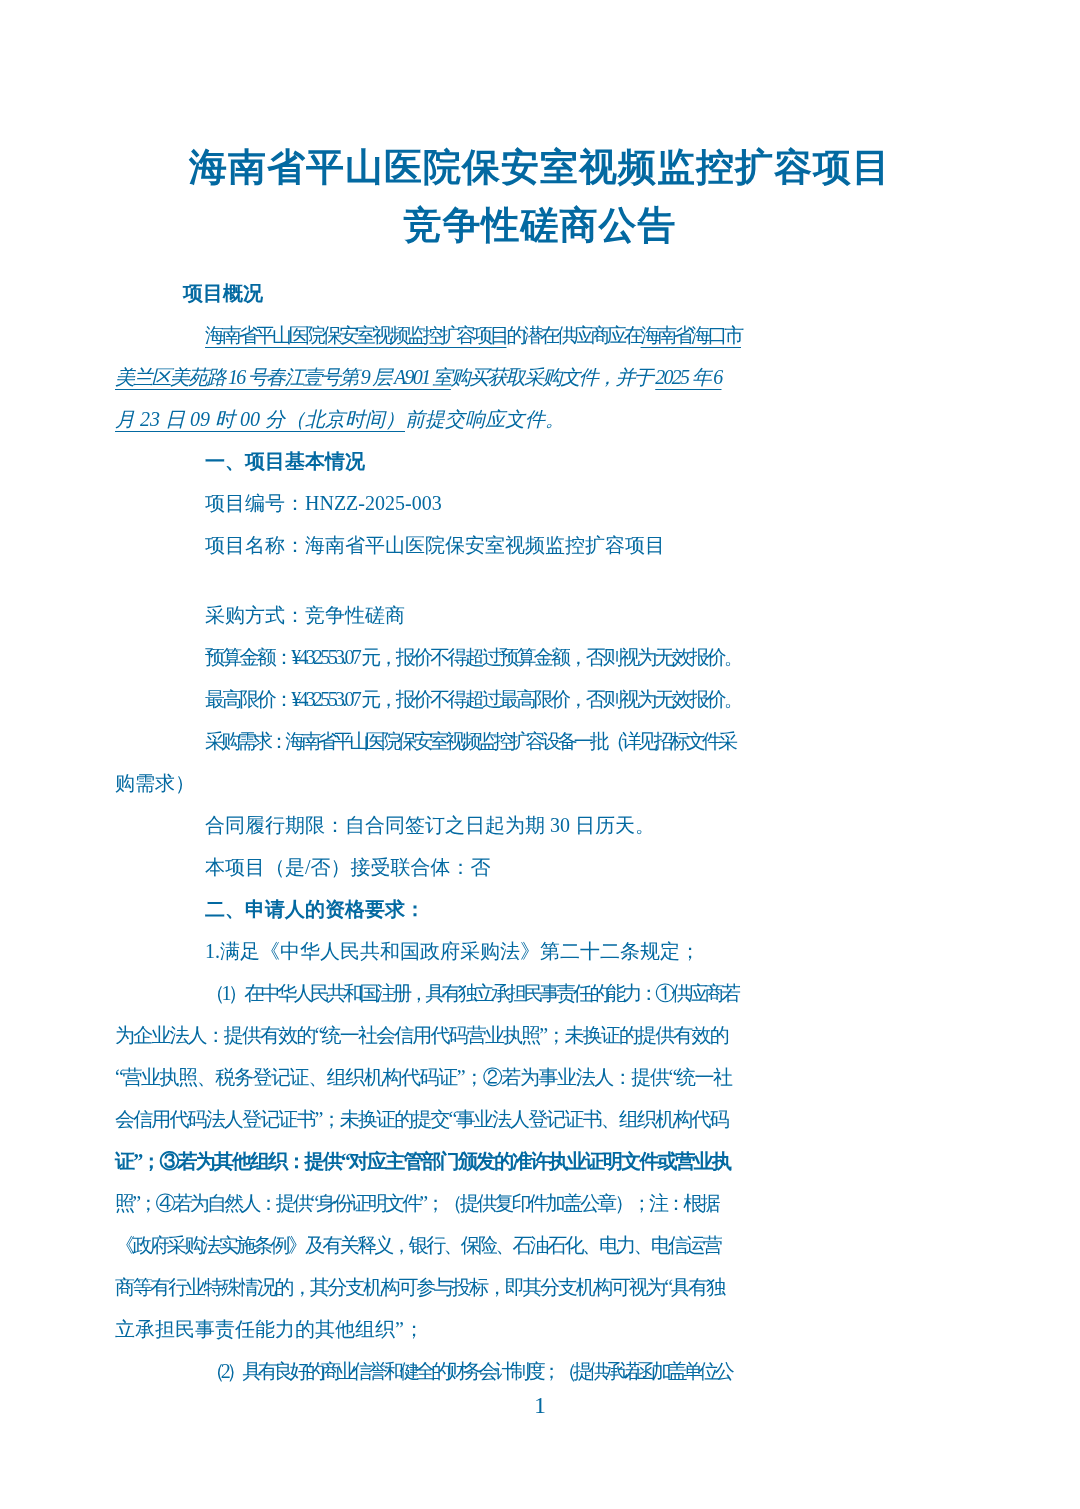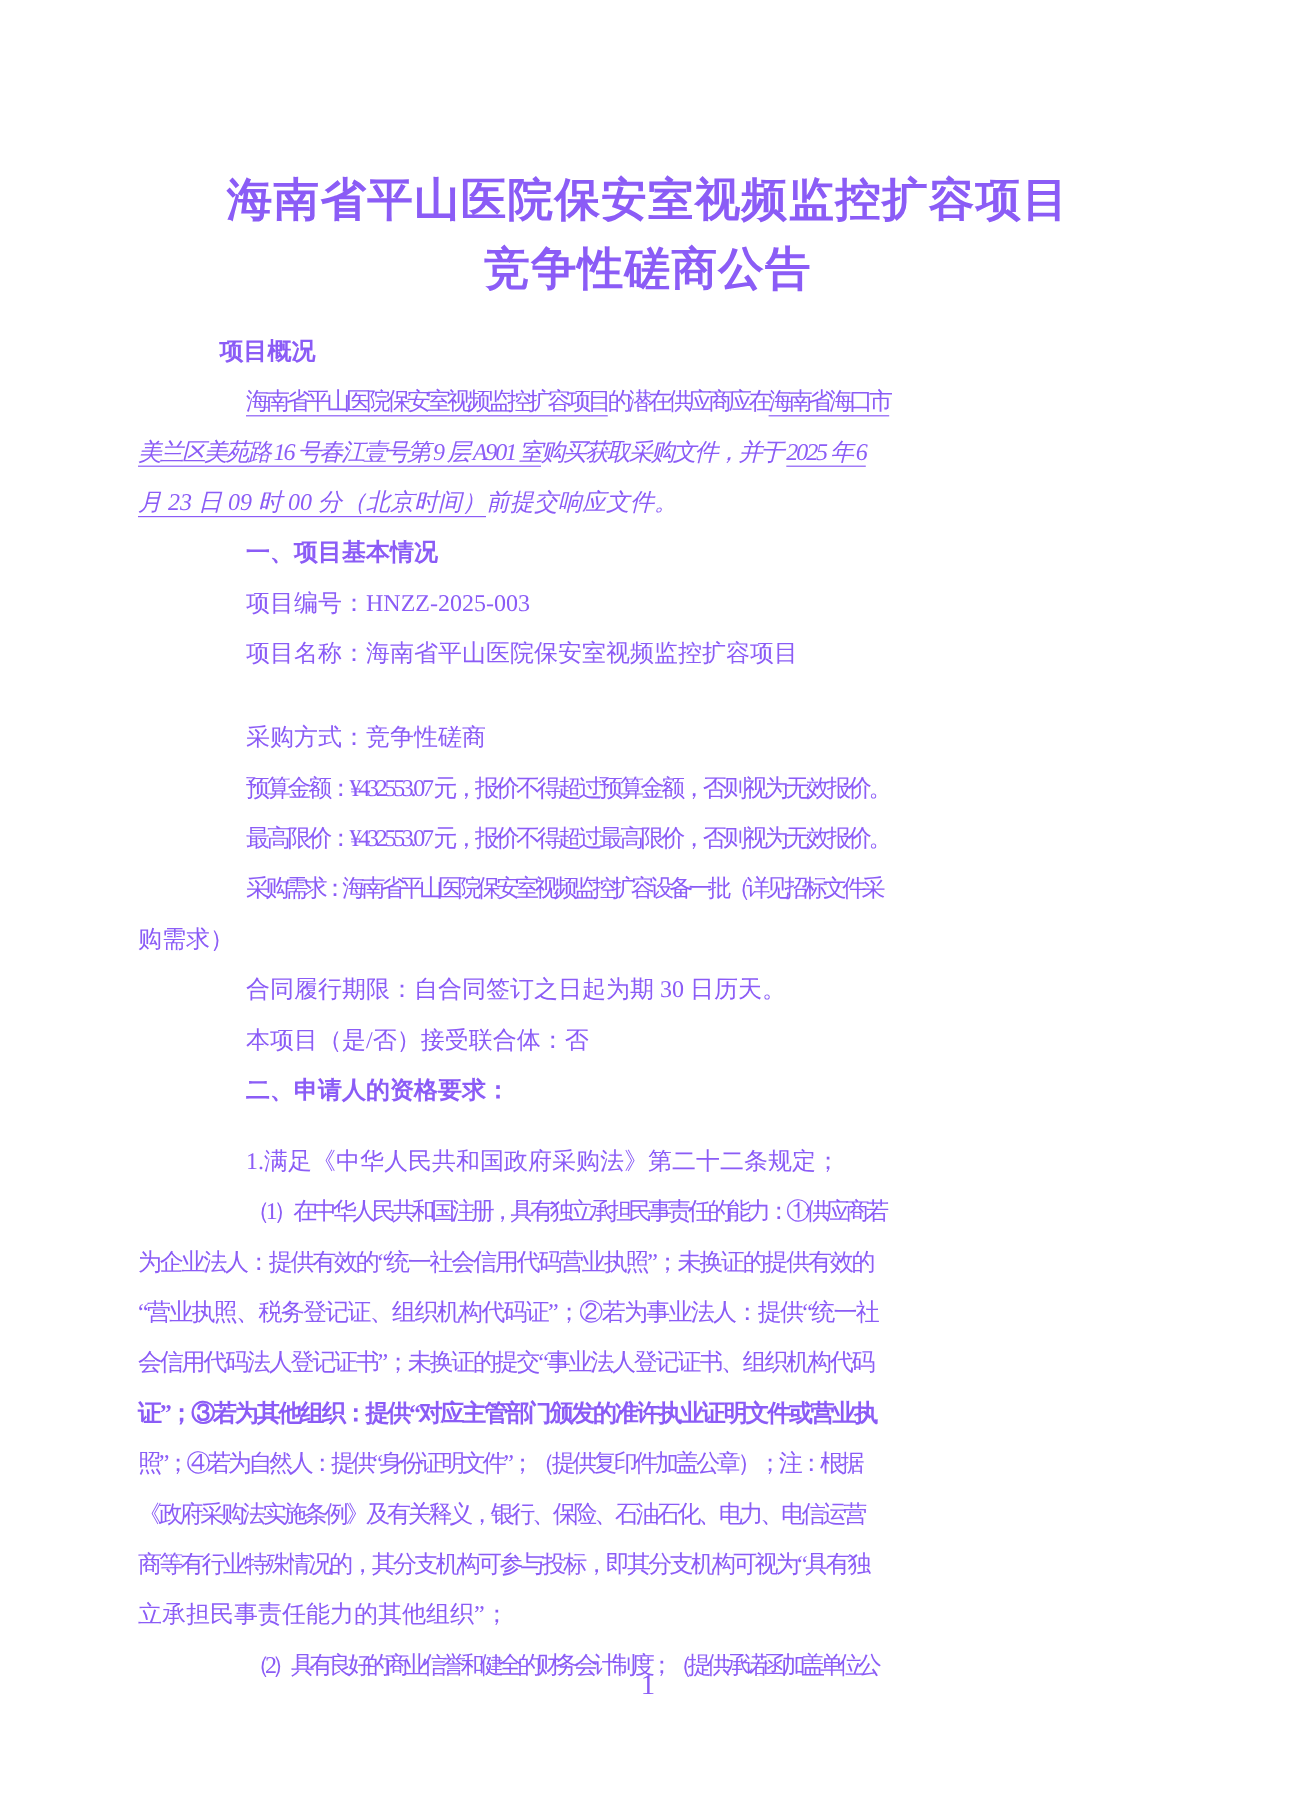--- a/index.html
+++ b/index.html
@@ -1,21 +1,21 @@
 <!DOCTYPE html>
 <html lang="zh"><head>
 <meta charset="utf-8">
 <style>
   html, body { margin: 0; padding: 0; background: #ffffff; }
   .page {
     position: relative;
     width: 1080px;
     height: 1509px;
     background: #ffffff;
-    color: #8b5cf6;
+    color: #0369a1;
     font-family: "Liberation Serif", "DejaVu Serif", serif;
     overflow: hidden;
   }
   .doc-title {
     position: absolute;
     top: 138px;
     left: 0;
     right: 0;
     margin: 0;
     text-align: center;
@@ -70,21 +70,21 @@
       <div class="line" style="padding-left: 90px;"><span><span class="seg">项目编号：HNZZ-2025-003</span></span></div>
       <div class="line" style="padding-left: 90px;"><span><span class="seg">项目名称：海南省平山医院保安室视频监控扩容项目</span></span></div>
       <div class="line" style="padding-left: 90px; margin-top: 28px;"><span><span class="seg">采购方式：竞争性磋商</span></span></div>
       <div class="line" style="padding-left: 90px;"><span style="letter-spacing: -2.73684px;"><span class="seg">预算金额：¥432553.07 元，报价不得超过预算金额，否则视为无效报价。</span></span></div>
       <div class="line" style="padding-left: 90px;"><span style="letter-spacing: -2.73684px;"><span class="seg">最高限价：¥432553.07 元，报价不得超过最高限价，否则视为无效报价。</span></span></div>
       <div class="line" style="padding-left: 90px;"><span style="letter-spacing: -3.9697px;"><span class="seg">采购需求：海南省平山医院保安室视频监控扩容设备一批（详见招标文件采</span></span></div>
       <div class="line" style="padding-left: 0px;"><span><span class="seg">购需求）</span></span></div>
       <div class="line" style="padding-left: 90px;"><span><span class="seg">合同履行期限：自合同签订之日起为期 30 日历天。</span></span></div>
       <div class="line" style="padding-left: 90px;"><span><span class="seg">本项目（是/否）接受联合体：否</span></span></div>
       <div class="line bold" style="padding-left: 90px;"><span><span class="seg">二、申请人的资格要求：</span></span></div>
-      <div class="line" style="padding-left: 90px; margin-top: 17px;"><span><span class="seg">1.满足《中华人民共和国政府采购法》第二十二条规定；</span></span></div>
+      <div class="line" style="padding-left: 90px;"><span><span class="seg">1.满足《中华人民共和国政府采购法》第二十二条规定；</span></span></div>
       <div class="line" style="padding-left: 90px;"><span style="letter-spacing: -3.56061px;"><span class="seg">（1）在中华人民共和国注册，具有独立承担民事责任的能力：①供应商若</span></span></div>
       <div class="line" style="padding-left: 0px;"><span style="letter-spacing: -1.85625px;"><span class="seg">为企业法人：提供有效的“统一社会信用代码营业执照”；未换证的提供有效的</span></span></div>
       <div class="line" style="padding-left: 0px;"><span style="letter-spacing: -1.42723px;"><span class="seg">“营业执照、税务登记证、组织机构代码证”；②若为事业法人：提供“统一社</span></span></div>
       <div class="line" style="padding-left: 0px;"><span style="letter-spacing: -1.85625px;"><span class="seg">会信用代码法人登记证书”；未换证的提交“事业法人登记证书、组织机构代码</span></span></div>
       <div class="line" style="padding-left: 0px; font-weight: bold;"><span style="letter-spacing: -1.85625px;"><span class="seg">证”；③若为其他组织：提供“对应主管部门颁发的准许执业证明文件或营业执</span></span></div>
       <div class="line" style="padding-left: 0px;"><span style="letter-spacing: -2.80954px;"><span class="seg">照”；④若为自然人：提供“身份证明文件”；（提供复印件加盖公章）；注：根据</span></span></div>
       <div class="line" style="padding-left: 0px;"><span style="letter-spacing: -2.71429px;"><span class="seg">《政府采购法实施条例》及有关释义，银行、保险、石油石化、电力、电信运营</span></span></div>
       <div class="line" style="padding-left: 0px;"><span style="letter-spacing: -2.28527px;"><span class="seg">商等有行业特殊情况的，其分支机构可参与投标，即其分支机构可视为“具有独</span></span></div>
       <div class="line" style="padding-left: 0px;"><span><span class="seg">立承担民事责任能力的其他组织”；</span></span></div>
       <div class="line" style="padding-left: 90px;"><span style="letter-spacing: -4.25px;"><span class="seg">（2）具有良好的商业信誉和健全的财务会计制度；（提供承诺函加盖单位公</span></span></div>

